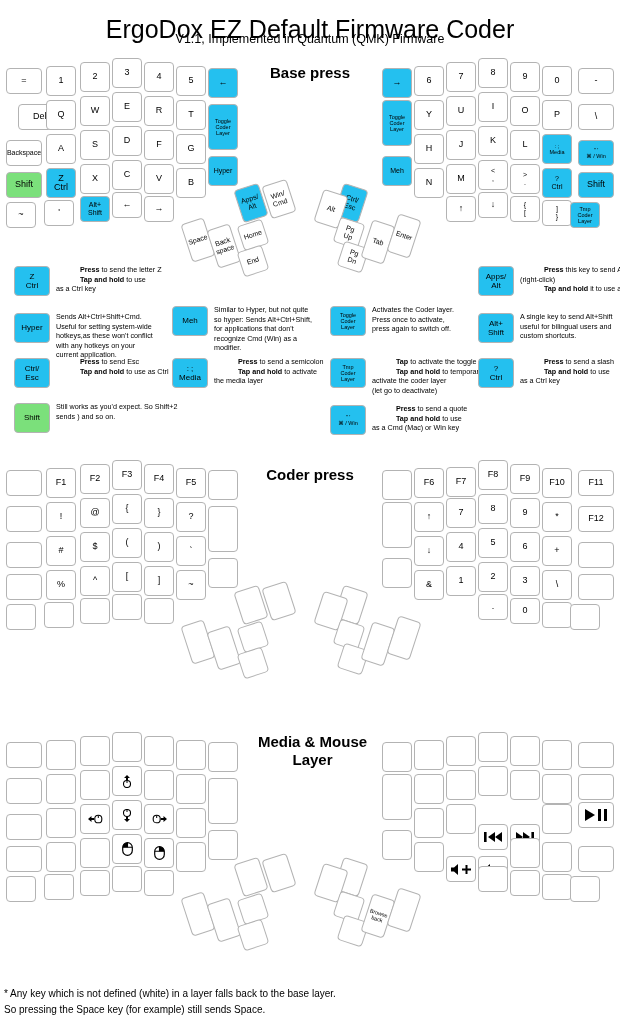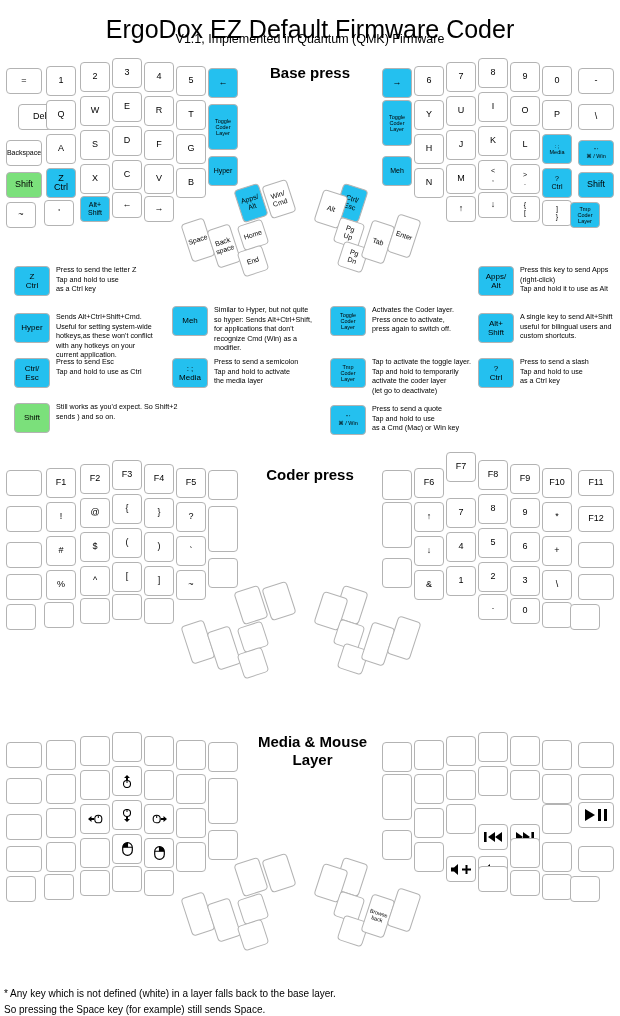--- a/index.html
+++ b/index.html
@@ -29,21 +29,21 @@
   .key span{display:block;}
   .key .tiny{font-size:5.5px;line-height:1.1;}
   .key .sm{font-size:7px;line-height:1.12;}
   .legend-key{
     position:absolute;box-sizing:border-box;width:36px;height:30px;
     border:1px solid #b3b3b3;border-radius:4px;
     display:flex;align-items:center;justify-content:center;text-align:center;
     font-size:8px;line-height:1.1;
   }
   .legend-text{position:absolute;font-size:7.2px;line-height:1.32;}
-  .legend-text b{font-weight:normal;}
+  .legend-text b{font-weight:bold;margin-left:24px;}
   .footnote{position:absolute;font-size:10px;line-height:1.5;}
 </style>
 </head>
 <body>
 
 <h1 class="title">ErgoDox EZ Default Firmware Coder</h1>
 <div class="subtitle">V1.1, Implemented in Quantum (QMK) Firmware</div>
 
 <div class="layer-title" style="left:250px;top:64px;width:120px;">Base press</div>
 <div class="layer-title" style="left:250px;top:466px;width:120px;">Coder press</div>
@@ -392,21 +392,21 @@
     </div>
     <div class="key" style="left: 240px; top: 650px; width: 26px; height: 26px; transform: rotate(-18deg);">
       <span></span>
     </div>
     <div class="key" style="left: 382px; top: 470px; width: 30px; height: 30px;">
       <span></span>
     </div>
     <div class="key" style="left: 414px; top: 468px; width: 30px; height: 30px;">
       <span>F6</span>
     </div>
-    <div class="key" style="left: 446px; top: 452px; width: 30px; height: 30px;">
+    <div class="key" style="left: 446px; top: 467px; width: 30px; height: 30px;">
       <span>F7</span>
     </div>
     <div class="key" style="left: 478px; top: 460px; width: 30px; height: 30px;">
       <span>F8</span>
     </div>
     <div class="key" style="left: 510px; top: 464px; width: 30px; height: 30px;">
       <span>F9</span>
     </div>
     <div class="key" style="left: 542px; top: 468px; width: 30px; height: 30px;">
       <span>F10</span>

